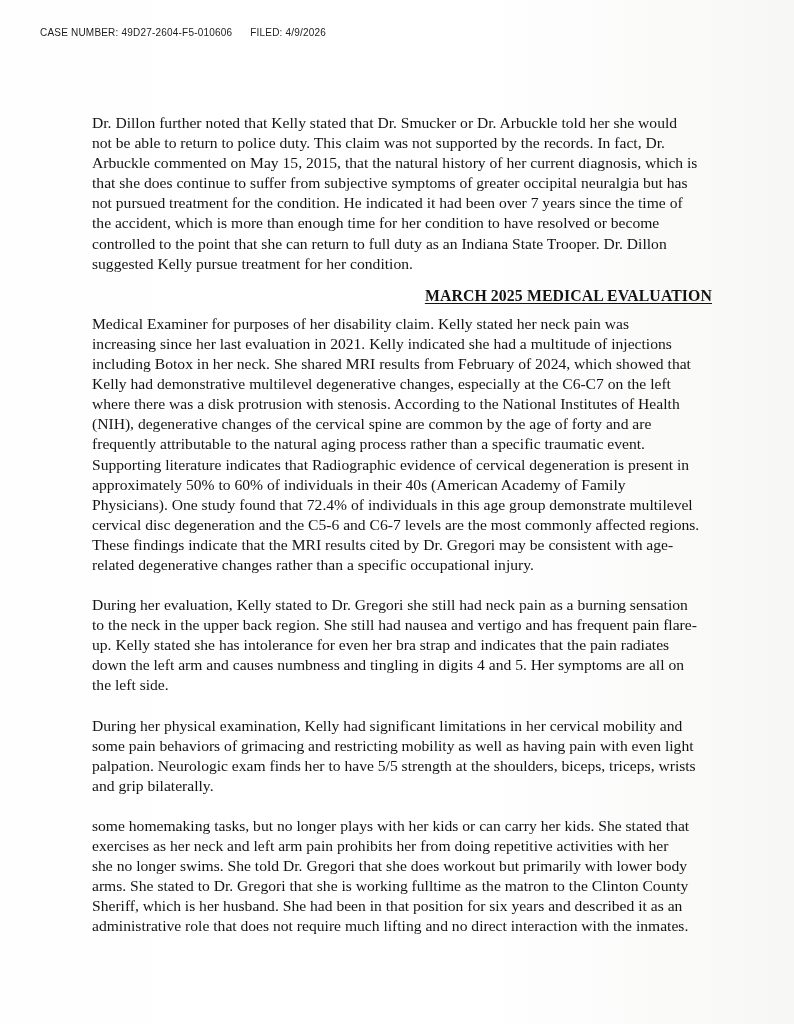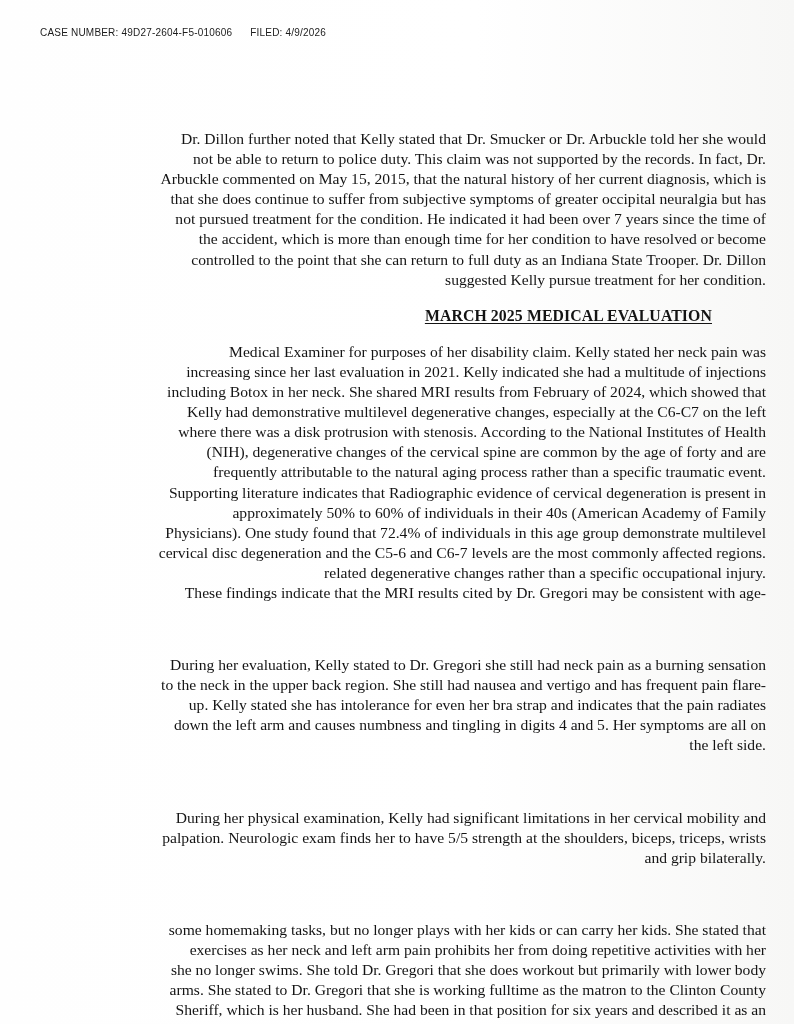--- a/index.html
+++ b/index.html
@@ -36,22 +36,22 @@
       position: absolute;
       left: 92px;
       top: 113px;
       width: 690px;
       font-family: "Liberation Serif", serif;
       font-size: 15.6px;
       line-height: 20.1px;
       color: #141414;
     }
     .para {
-      margin: 16px;
-      text-align: right;
+      margin: 0;
+      text-align: left;
     }
     .para .ln {
       display: block;
       white-space: nowrap;
     }
     .spacer { height: 20px; }
     .heading {
       text-align: right;
       font-weight: bold;
       text-decoration: underline;
@@ -89,38 +89,39 @@
       <span class="ln">increasing since her last evaluation in 2021. Kelly indicated she had a multitude of injections</span>
       <span class="ln">including Botox in her neck. She shared MRI results from February of 2024, which showed that</span>
       <span class="ln">Kelly had demonstrative multilevel degenerative changes, especially at the C6-C7 on the left</span>
       <span class="ln">where there was a disk protrusion with stenosis.  According to the National Institutes of Health</span>
       <span class="ln">(NIH), degenerative changes of the cervical spine are common by the age of forty and are</span>
       <span class="ln">frequently attributable to the natural aging process rather than a specific traumatic event.</span>
       <span class="ln">Supporting literature indicates that Radiographic evidence of cervical degeneration is present in</span>
       <span class="ln">approximately 50% to 60% of individuals in their 40s (American Academy of Family</span>
       <span class="ln">Physicians). One study found that 72.4% of individuals in this age group demonstrate multilevel</span>
       <span class="ln">cervical disc degeneration and the C5-6 and C6-7 levels are the most commonly affected regions.</span>
+      <span class="ln">These findings indicate that the MRI results cited by Dr. Gregori may be consistent with age-</span>
       <span class="ln">related degenerative changes rather than a specific occupational injury.</span>
-      <span class="ln">These findings indicate that the MRI results cited by Dr. Gregori may be consistent with age-</span>
     </div>
 
     <div class="spacer"></div>
 
     <div class="para">
       <span class="ln">During her evaluation, Kelly stated to Dr. Gregori she still had neck pain as a burning sensation</span>
       <span class="ln">to the neck in the upper back region. She still had nausea and vertigo and has frequent pain flare-</span>
       <span class="ln">up. Kelly stated she has intolerance for even her bra strap and indicates that the pain radiates</span>
       <span class="ln">down the left arm and causes numbness and tingling in digits 4 and 5. Her symptoms are all on</span>
       <span class="ln">the left side.</span>
     </div>
 
     <div class="spacer"></div>
 
     <div class="para">
       <span class="ln">During her physical examination, Kelly had significant limitations in her cervical mobility and</span>
+      <span class="ln">some pain behaviors of grimacing and restricting mobility as well as having pain with even light</span>
       <span class="ln">palpation. Neurologic exam finds her to have 5/5 strength at the shoulders, biceps, triceps, wrists</span>
       <span class="ln">and grip bilaterally.</span>
     </div>
 
     <div class="spacer"></div>
 
     <div class="para">
       <span class="ln">some homemaking tasks, but no longer plays with her kids or can carry her kids. She stated that</span>
       <span class="ln">exercises as her neck and left arm pain prohibits her from doing repetitive activities with her</span>
       <span class="ln">she no longer swims. She told Dr. Gregori that she does workout but primarily with lower body</span>

